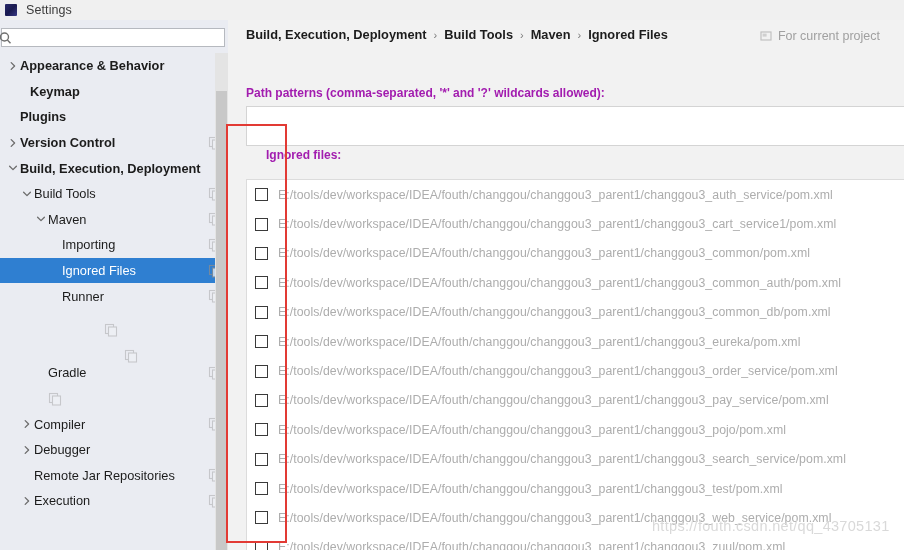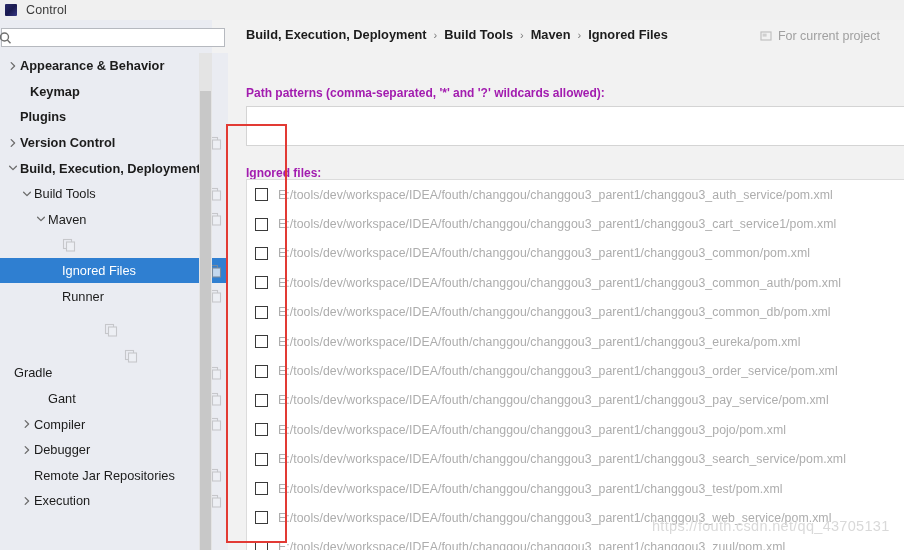--- a/index.html
+++ b/index.html
@@ -34,21 +34,21 @@
   }
   .titlebar .title-text {
     font-size: 12.5px;
     color: #3b3b3b;
     letter-spacing: .1px;
   }
 
   
   .left-panel {
     position: absolute; left: 0; top: 20px;
-    width: 212px; height: 530px;
+    width: 228px; height: 530px;
     background: #eaecf2;
   }
   .search-row {
     position: absolute; left: 0; top: 5px;
     width: 228px; height: 24px;
     padding: 0 3px 0 0;
   }
   .search-box {
     position: absolute; left: 1px; top: 3px;
     width: 224px; height: 19px;
@@ -154,21 +154,21 @@
   }
   .for-project .proj-icon svg { display: block; }
 
   .field-label {
     position: absolute; left: 18px;
     font-size: 12px;
     color: #a21caf;
     font-weight: bold;
   }
   #path-label { top: 66px; }
-  #ignored-label { top: 146px; }
+  #ignored-label { top: 128px; margin-left: 20px; }
 
   .path-input-box {
     position: absolute; left: 18px; top: 86px;
     width: 662px; height: 40px;
     background: #ffffff;
     border: 1px solid #d4d4d4;
     border-right: none;
   }
   .path-input {
     width: 100%; height: 100%;
@@ -226,21 +226,21 @@
     white-space: nowrap;
   }
 </style>
 </head>
 <body>
 
 <div id="app">
 
   <div class="titlebar">
     <div class="app-icon"></div>
-    <div class="title-text">Control</div>
+    <div class="title-text">Settings</div>
   </div>
 
   <div class="left-panel">
 
     <div class="search-row">
       <div class="search-box">
         <span class="search-icon">
           <svg width="16" height="16" viewBox="0 0 16 16">
             <circle cx="7.5" cy="7" r="4" fill="none" stroke="#6f6f6f" stroke-width="1.4"></circle>
             <line x1="10.4" y1="10" x2="13.5" y2="13.2" stroke="#6f6f6f" stroke-width="1.4"></line>
@@ -312,20 +312,21 @@
           <span class="lbl">Maven</span>
           <span class="copy-icon">
             <svg width="14" height="14" viewBox="0 0 14 14">
               <rect x="1.5" y="1.5" width="8" height="9" fill="none" stroke="#8d8d8d" stroke-width="1.1"></rect>
               <rect x="4.5" y="4" width="8" height="9" fill="#f4f5f8" stroke="#8d8d8d" stroke-width="1.1"></rect>
             </svg>
           </span>
         </div>
         <div class="tree-row" style="padding-left: 48px;">
           <span class="arrow"></span>
+          <span class="lbl">Importing</span>
           <span class="copy-icon">
             <svg width="14" height="14" viewBox="0 0 14 14">
               <rect x="1.5" y="1.5" width="8" height="9" fill="none" stroke="#8d8d8d" stroke-width="1.1"></rect>
               <rect x="4.5" y="4" width="8" height="9" fill="#f4f5f8" stroke="#8d8d8d" stroke-width="1.1"></rect>
             </svg>
           </span>
         </div>
         <div class="tree-row selected" style="padding-left: 48px;">
           <span class="arrow"></span>
           <span class="lbl">Ignored Files</span>
@@ -359,33 +360,32 @@
         <div class="tree-row" style="padding-left: 40px; flex-direction: column;">
           <span class="arrow"></span>
           <span class="lbl">Repositories</span>
           <span class="copy-icon">
             <svg width="14" height="14" viewBox="0 0 14 14">
               <rect x="1.5" y="1.5" width="8" height="9" fill="none" stroke="#8d8d8d" stroke-width="1.1"></rect>
               <rect x="4.5" y="4" width="8" height="9" fill="#f4f5f8" stroke="#8d8d8d" stroke-width="1.1"></rect>
             </svg>
           </span>
         </div>
-        <div class="tree-row" style="">
+        <div class="tree-row" style="padding-left: 34px;">
           <span class="arrow"></span>
           <span class="lbl">Gradle</span>
           <span class="copy-icon">
             <svg width="14" height="14" viewBox="0 0 14 14">
               <rect x="1.5" y="1.5" width="8" height="9" fill="none" stroke="#8d8d8d" stroke-width="1.1"></rect>
               <rect x="4.5" y="4" width="8" height="9" fill="#f4f5f8" stroke="#8d8d8d" stroke-width="1.1"></rect>
             </svg>
           </span>
         </div>
         <div class="tree-row" style="padding-left: 34px;">
           <span class="arrow"></span>
-          <span class="lbl">Gant</span>
           <span class="copy-icon">
             <svg width="14" height="14" viewBox="0 0 14 14">
               <rect x="1.5" y="1.5" width="8" height="9" fill="none" stroke="#8d8d8d" stroke-width="1.1"></rect>
               <rect x="4.5" y="4" width="8" height="9" fill="#f4f5f8" stroke="#8d8d8d" stroke-width="1.1"></rect>
             </svg>
           </span>
         </div>
         <div class="tree-row" style="padding-left: 20px;">
           <span class="arrow">
             <svg width="10" height="10" viewBox="0 0 10 10">

